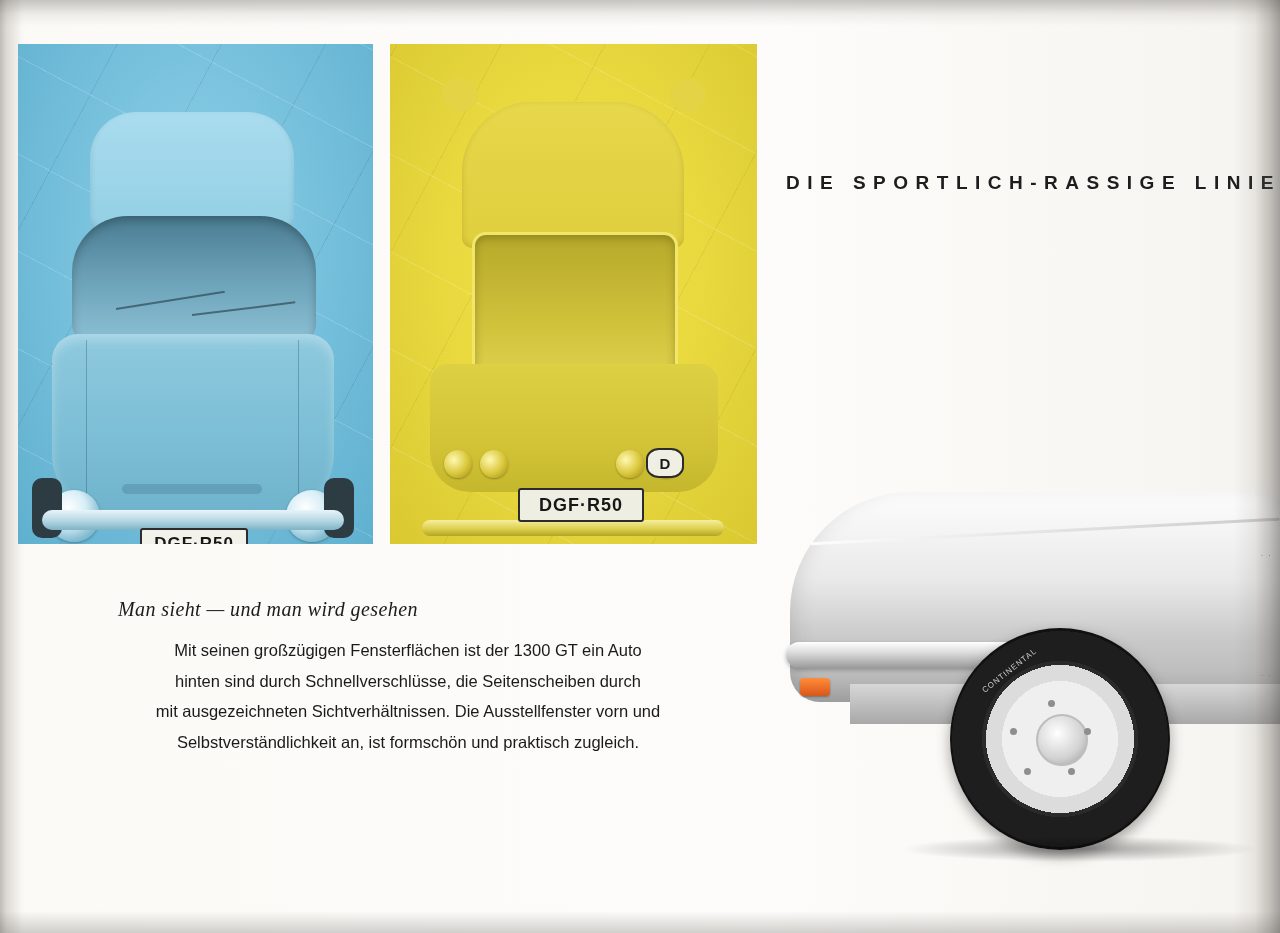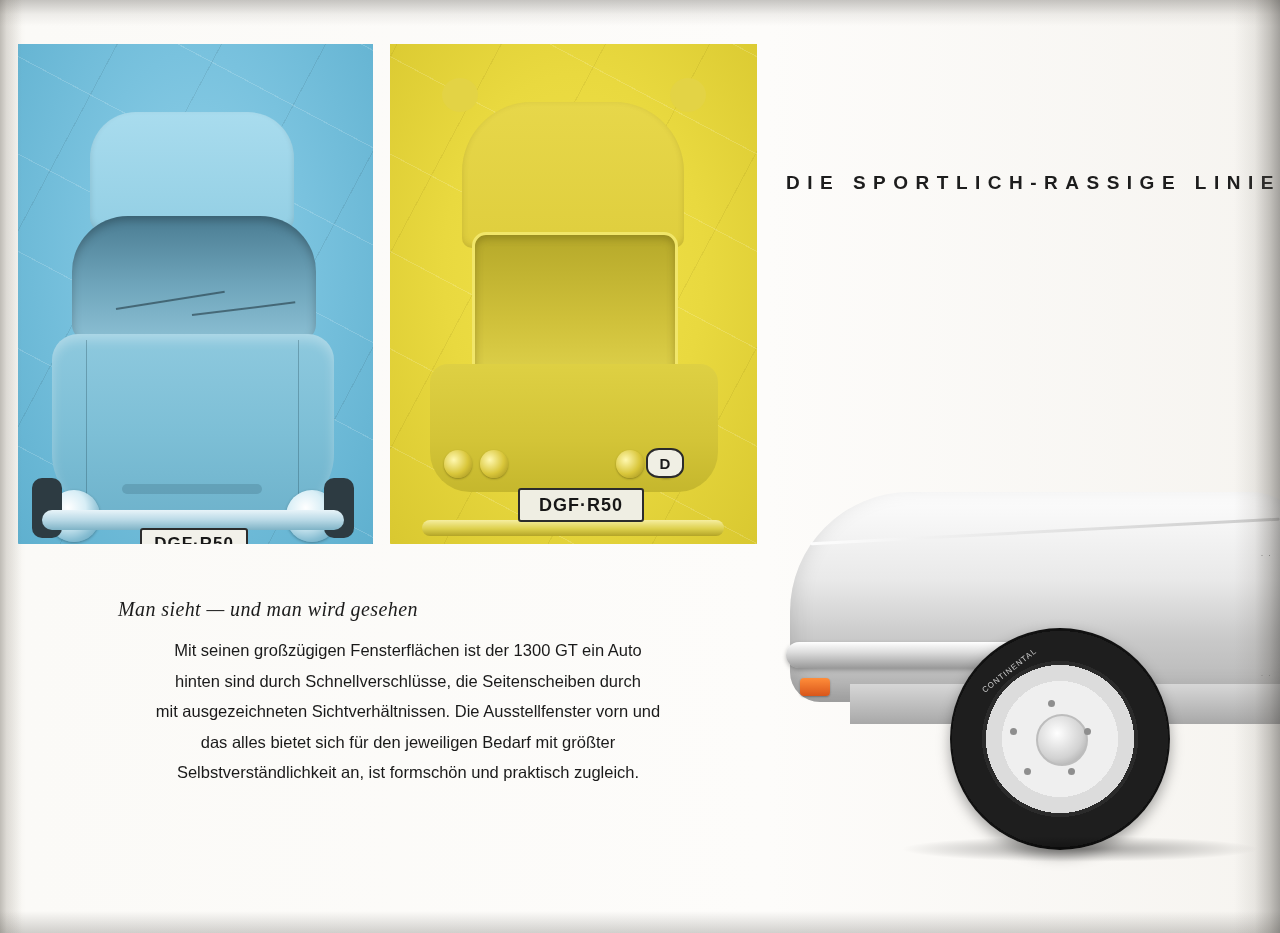--- a/index.html
+++ b/index.html
@@ -467,21 +467,20 @@
   </div>
 
   <div id="headline">DIE  SPORTLICH-RASSIGE  LINIE</div>
 
   <div id="copy">
     <div id="copy-title">Man sieht — und man wird gesehen</div>
     <div id="copy-body">
       <p>Mit seinen großzügigen Fensterflächen ist der 1300 GT ein Auto</p>
       <p>hinten sind durch Schnellverschlüsse, die Seitenscheiben durch</p>
       <p>mit ausgezeichneten Sichtverhältnissen. Die Ausstellfenster vorn und</p>
-      <p>das alles bietet sich für den jeweiligen Bedarf mit größter</p>
       <p>Selbstverständlichkeit an, ist formschön und praktisch zugleich.</p>
     </div>
   </div>
 
   <div id="photo-bw">
     <div id="bw-body"></div>
     <div id="bw-fender-crease"></div>
     <div id="bw-rocker"></div>
     <div id="bw-bumper"></div>
     <div id="bw-indicator"></div>

